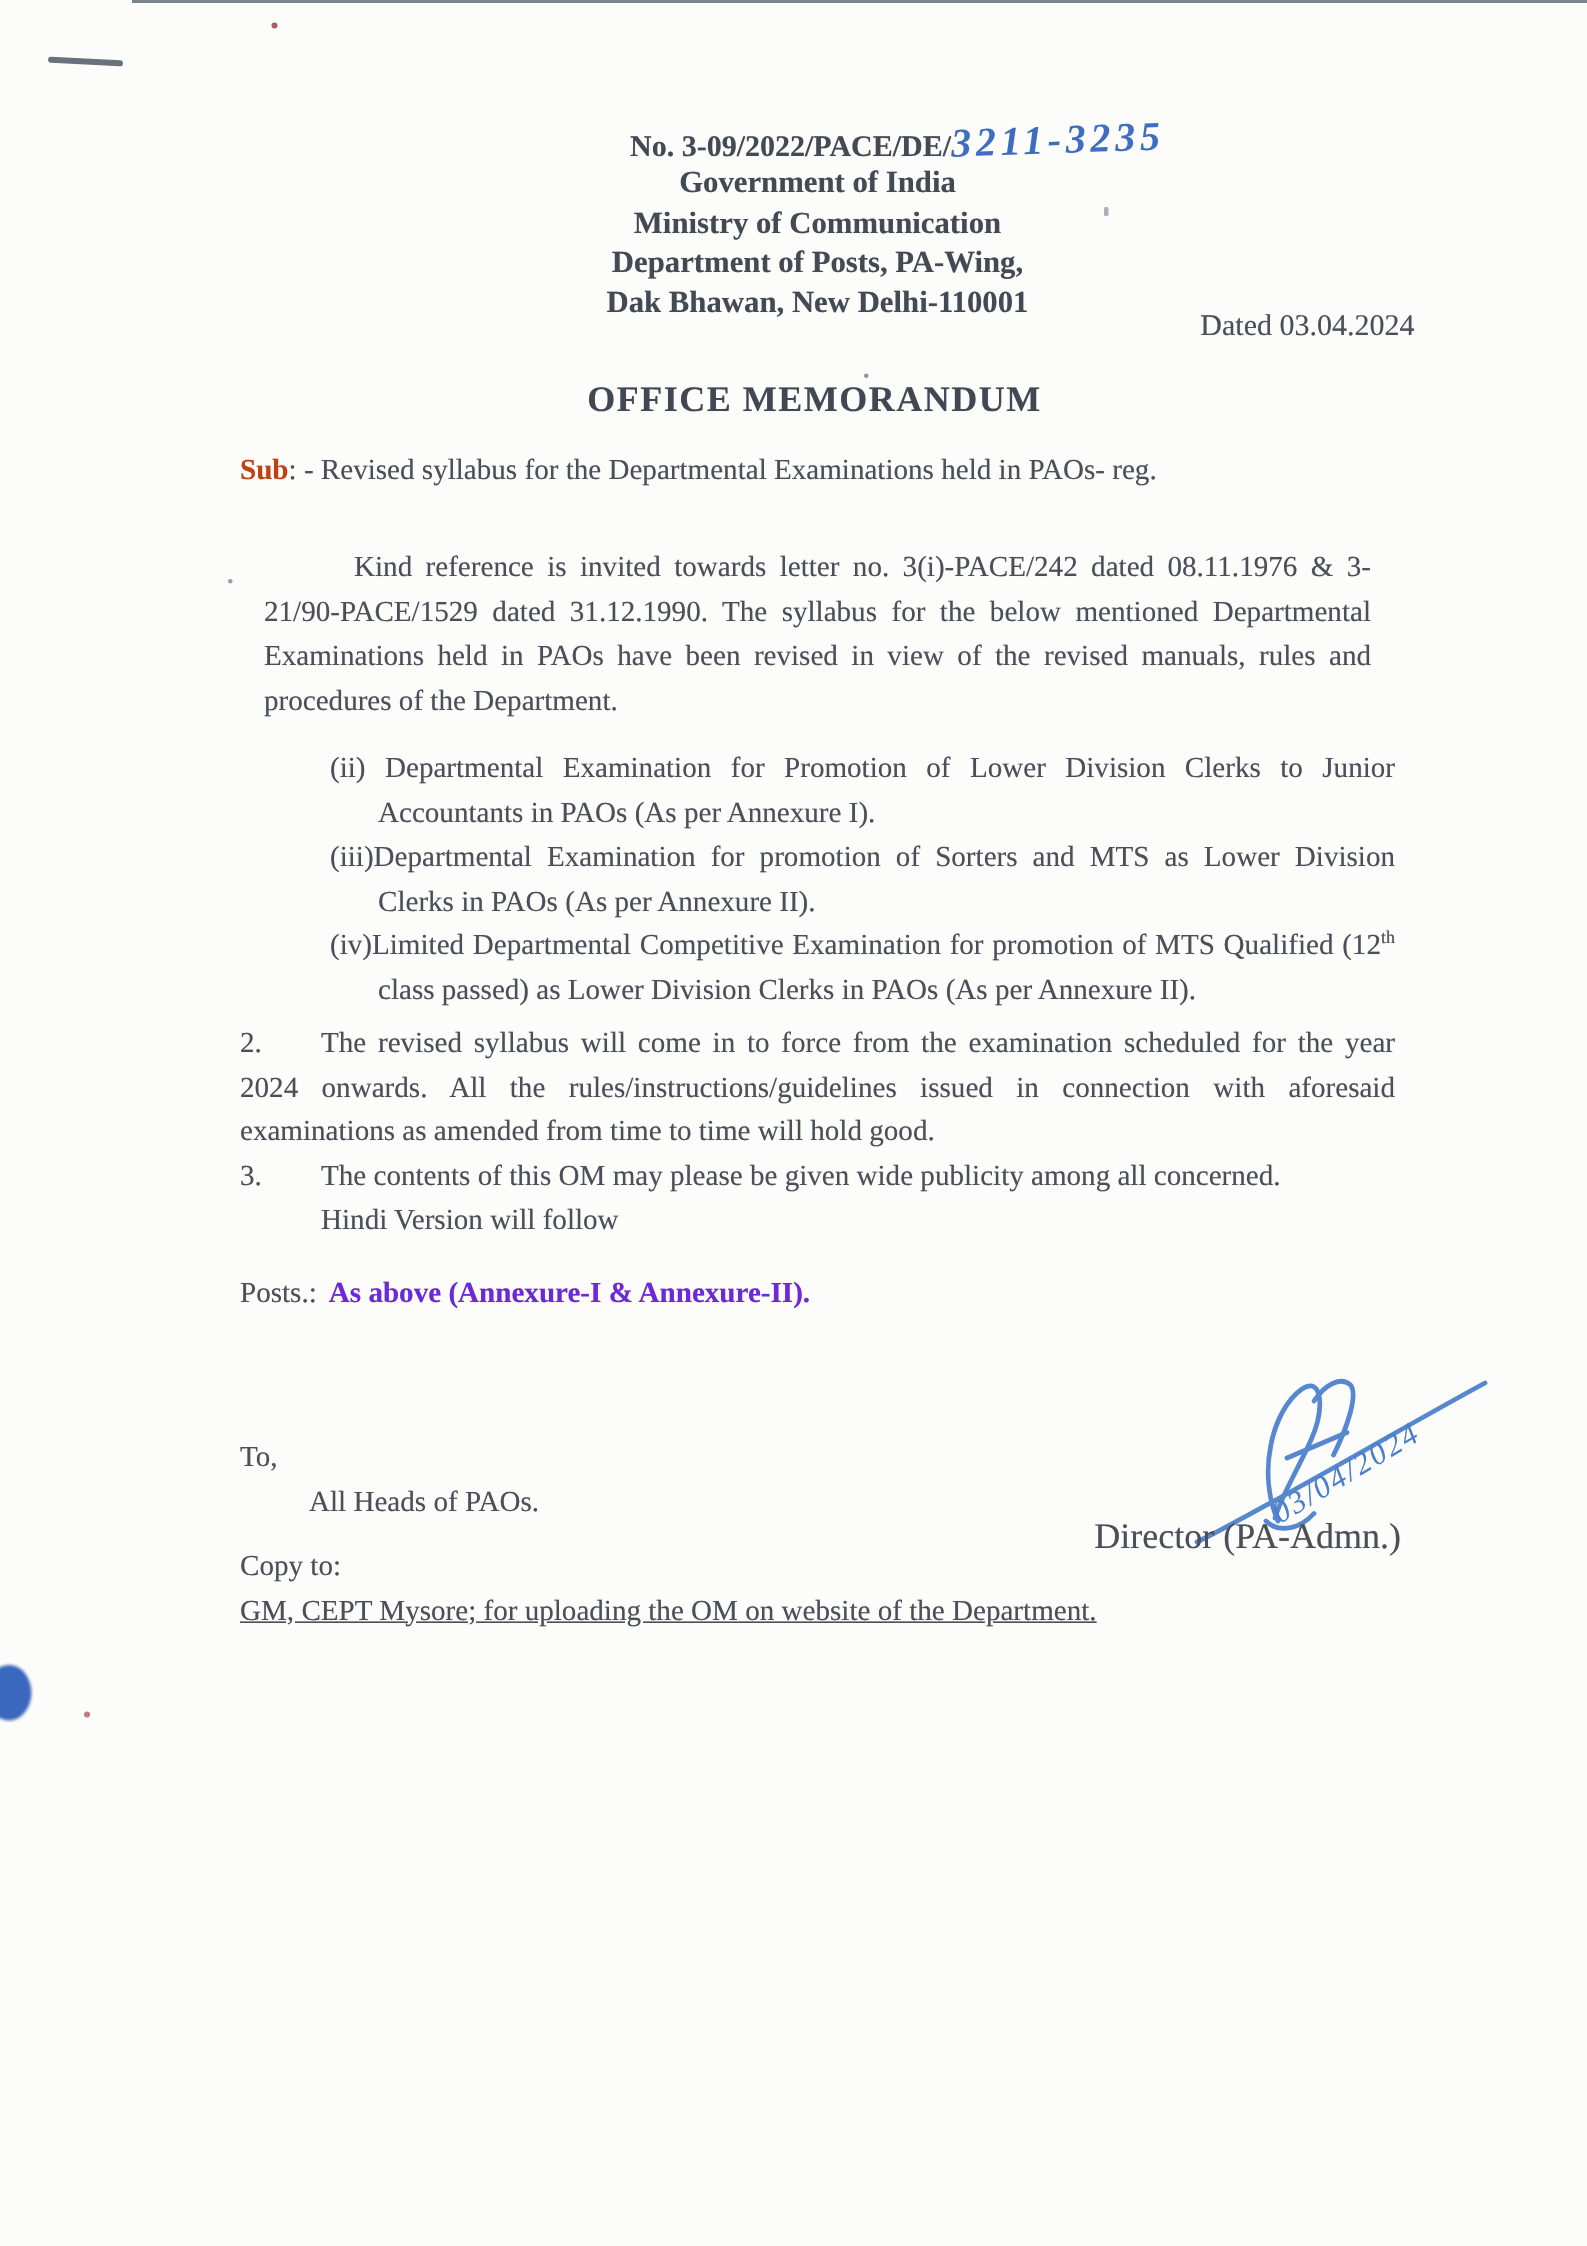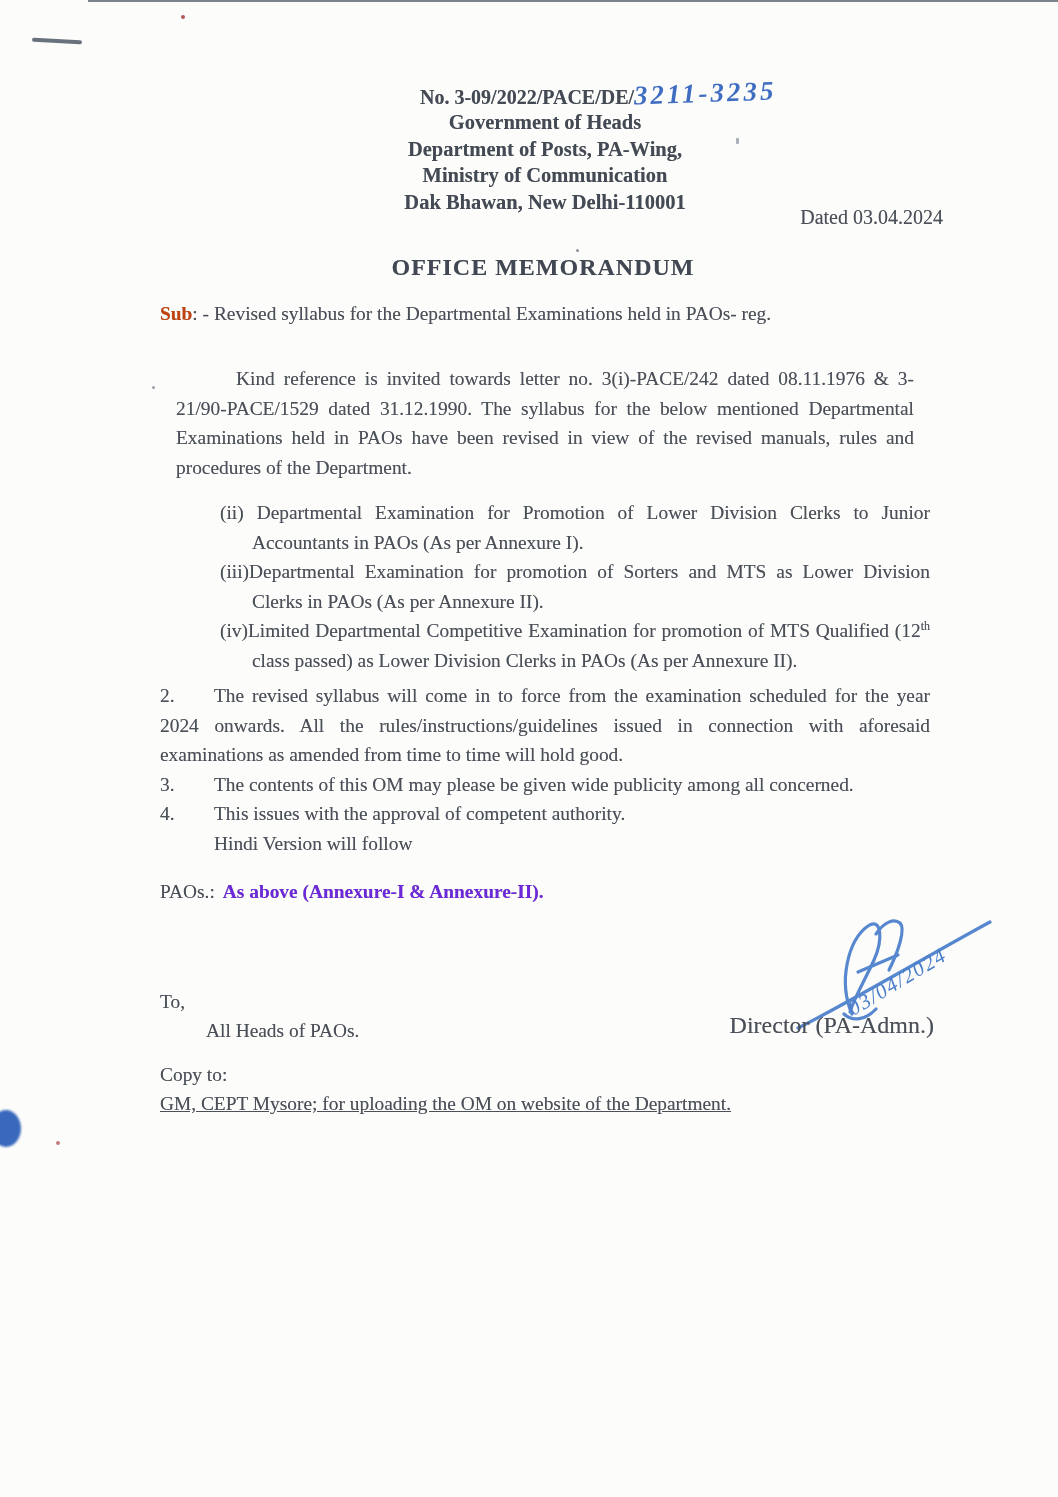--- a/index.html
+++ b/index.html
@@ -62,23 +62,23 @@
   <div class="speck red1"></div>
   <div class="speck red2"></div>
   <div class="speck gray1"></div>
   <div class="speck gray2"></div>
   <div class="speck gray3"></div>
   <div class="blot"></div>
 
   <div class="ref"><span>No. 3-09/2022/PACE/DE/</span><span class="hand">3211-3235</span></div>
 
   <div class="org">
-    <div>Government of Heads</div>
+    <div>Government of India</div>
+    <div>Ministry of Communication</div>
     <div>Department of Posts, PA-Wing,</div>
-    <div>Ministry of Communication</div>
     <div>Dak Bhawan, New Delhi-110001</div>
   </div>
 
   <div class="dated">Dated 03.04.2024</div>
 
   <div class="title">OFFICE MEMORANDUM</div>
 
   <div class="subject"><b>Sub</b><span>: - </span><span>Revised syllabus for the Departmental Examinations held in PAOs- reg.</span></div>
 
   <div class="flow">
@@ -86,25 +86,24 @@
     <p class="p1">Kind reference is invited towards letter no. 3(i)-PACE/242 dated 08.11.1976 &amp; 3-21/90-PACE/1529 dated 31.12.1990. The syllabus for the below mentioned Departmental Examinations held in PAOs have been revised in view of the revised manuals, rules and procedures of the Department.</p>
 
     <div class="list">
       <div class="li"><span>(ii) </span><span>Departmental Examination for Promotion of Lower Division Clerks to Junior Accountants in PAOs (As per Annexure I).</span><sup></sup><span></span></div>
       <div class="li"><span>(iii)</span><span>Departmental Examination for promotion of Sorters and MTS as Lower Division Clerks in PAOs (As per Annexure II).</span><sup></sup><span></span></div>
       <div class="li"><span>(iv)</span><span>Limited Departmental Competitive Examination for promotion of MTS Qualified (12</span><sup>th</sup><span> class passed) as Lower Division Clerks in PAOs (As per Annexure II).</span></div>
     </div>
 
     <div class="np mt"><span class="num">2.</span><span>The revised syllabus will come in to force from the examination scheduled for the year 2024 onwards. All the rules/instructions/guidelines issued in connection with aforesaid examinations as amended from time to time will hold good.</span></div>
     <div class="np"><span class="num">3.</span><span>The contents of this OM may please be given wide publicity among all concerned.</span></div>
-    <div class="np"><span class="num">4.</span><span>This issues with the approval of competent authority.</span></div>
 
     <div class="hindi">Hindi Version will follow</div>
 
-    <div class="encl"><span>PAOs.:</span><b>As above (Annexure-I &amp; Annexure-II).</b></div>
+    <div class="encl"><span>Posts.:</span><b>As above (Annexure-I &amp; Annexure-II).</b></div>
 
     <div class="to-block">
       <div>To,</div>
       <div class="ind46">All Heads of PAOs.</div>
     </div>
 
     <div class="copy-block">
       <div>Copy to:</div>
       <div class="ind50">GM, CEPT Mysore; for uploading the OM on website of the Department.</div>
     </div>

